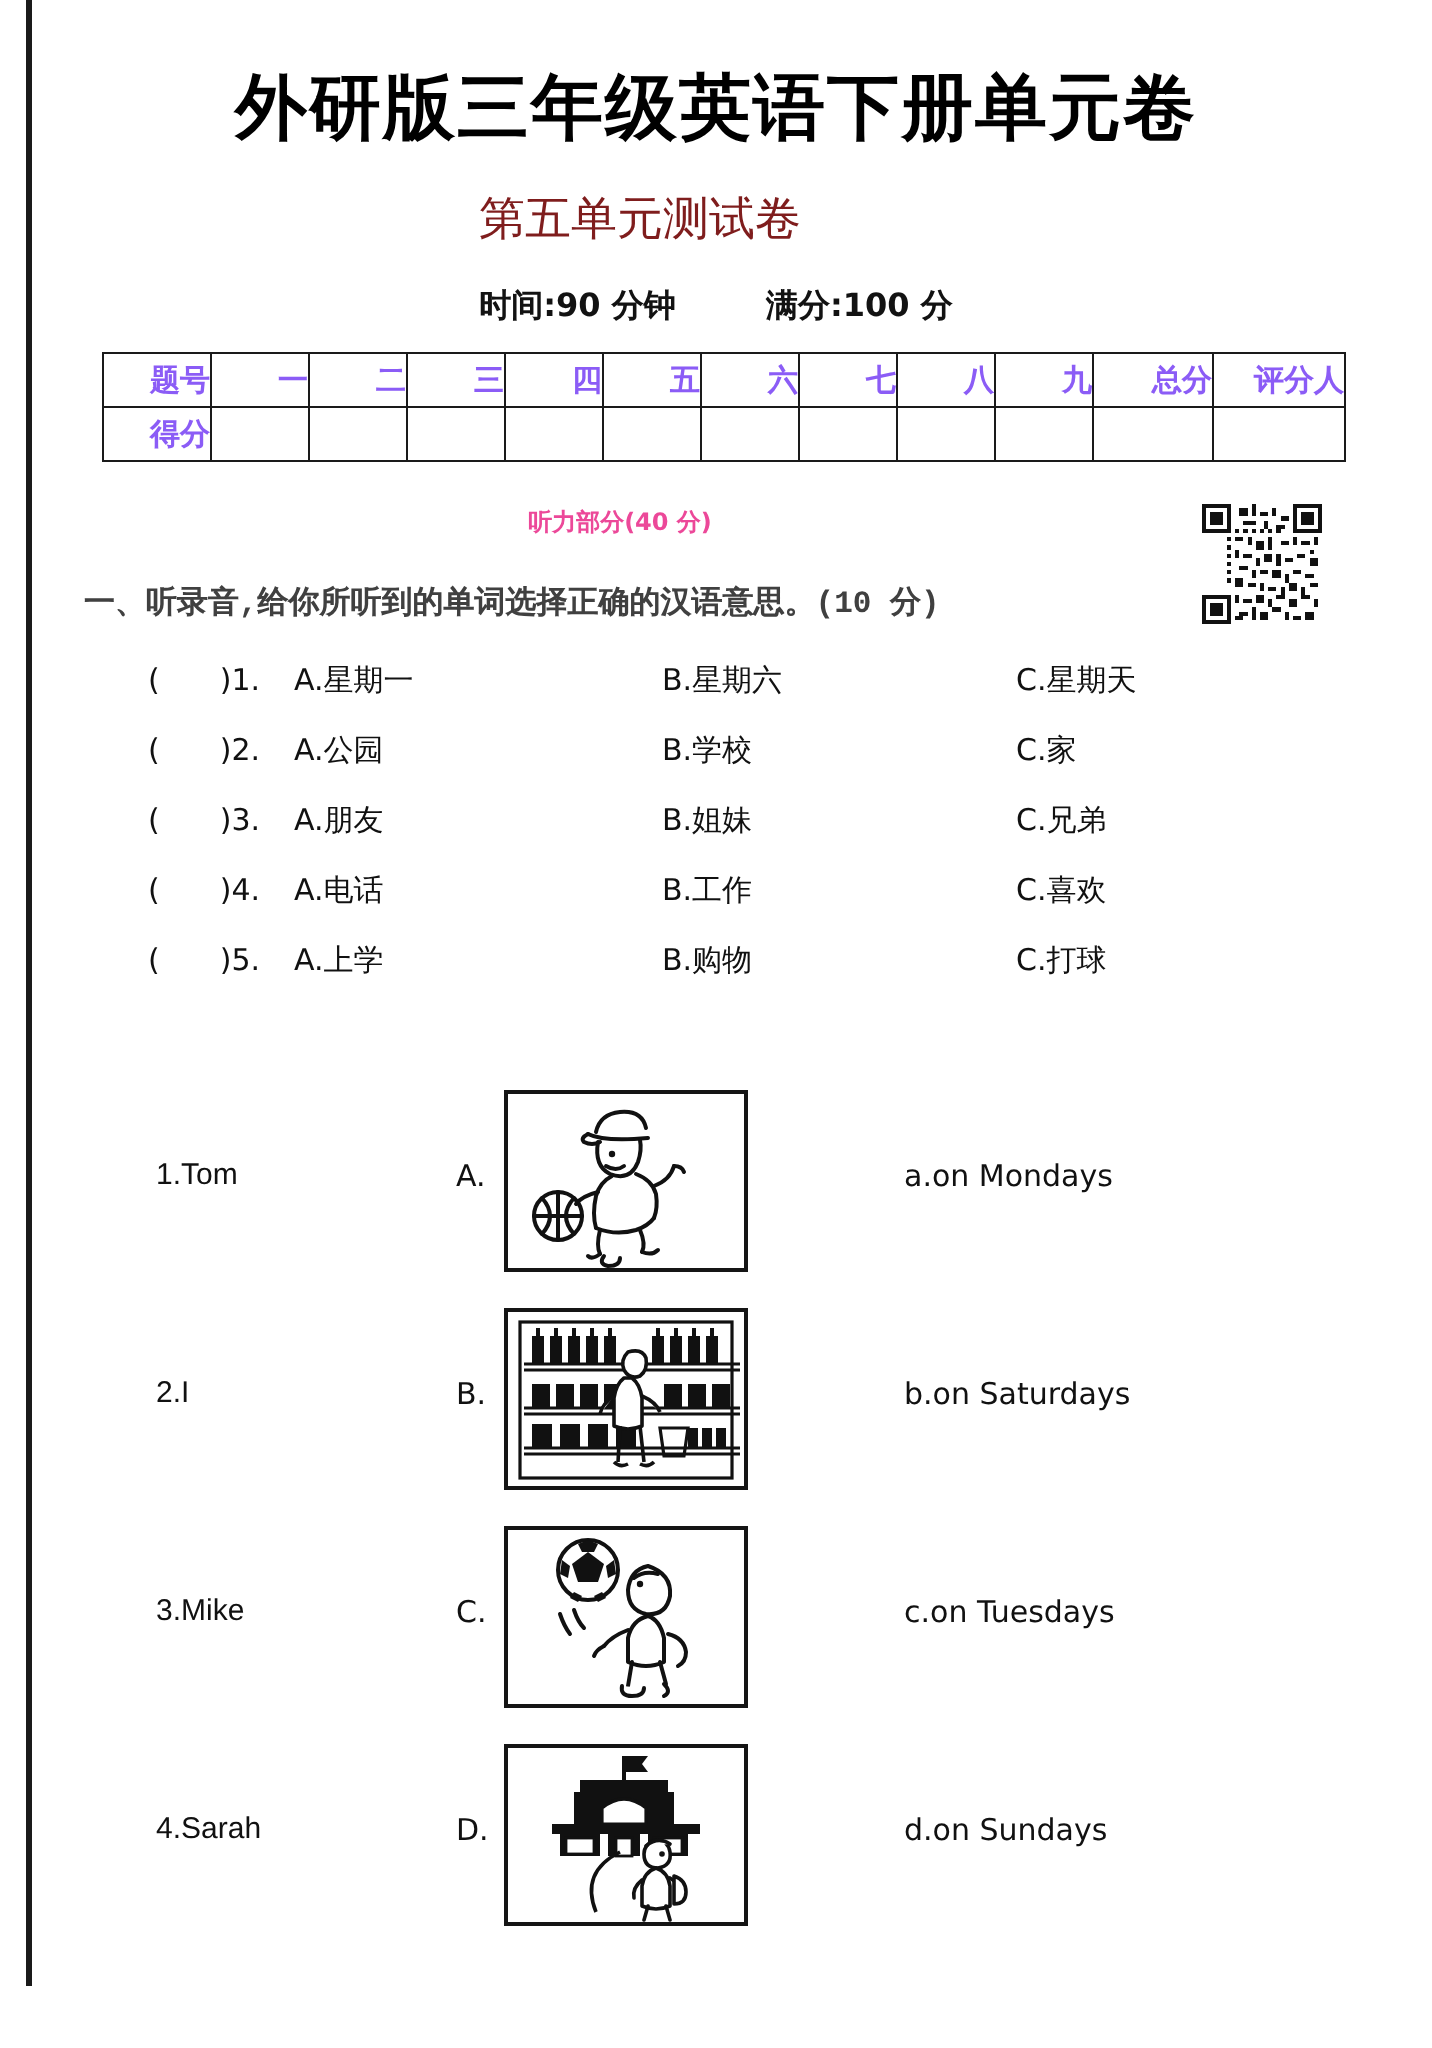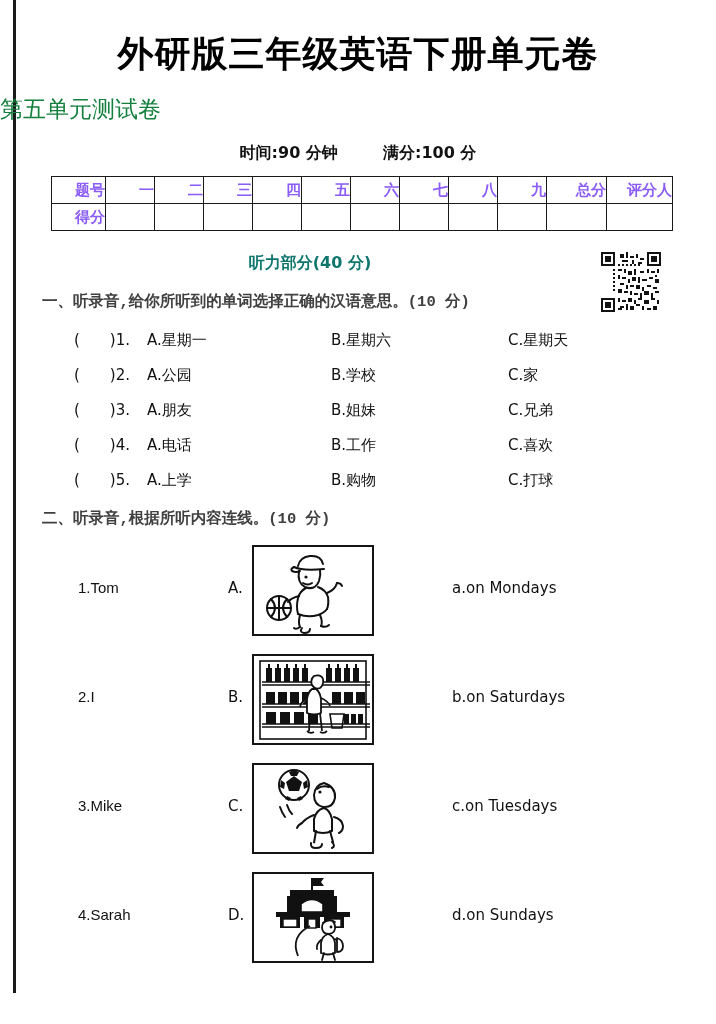--- a/index.html
+++ b/index.html
@@ -43,24 +43,24 @@
     font-family: "DejaVu Serif", "Liberation Serif", serif;
     font-weight: bold;
     font-size: 36px;
     letter-spacing: 1px;
     color: #000000;
   }
   .sub-title {
     position: absolute;
     left: 0; top: 94px;
     width: 640px;
-    text-align: left;
+    text-align: center;
     font-family: "DejaVu Serif", "Liberation Serif", serif;
     font-size: 23px;
-    color: #15803d;
+    color: #7f1d1d;
   }
   .meta-line {
     position: absolute;
     left: 0; top: 143px;
     width: 716px;
     text-align: center;
     font-family: "DejaVu Sans", sans-serif;
     font-weight: bold;
     font-size: 16px;
     color: #121212;
@@ -94,22 +94,22 @@
   .score-table col.c-rater { width: 66px; }
 
   
   .section-banner {
     position: absolute;
     left: 0; top: 253px;
     width: 620px;
     text-align: center;
     font-family: "DejaVu Sans", sans-serif;
     font-weight: bold;
-    font-size: 16px;
-    color: #0f766e;
+    font-size: 12px;
+    color: #ec4899;
   }
 
   
   .qr {
     position: absolute;
     left: 601px;
     top: 252px;
     width: 60px;
     height: 59px;
   }
@@ -389,21 +389,20 @@
       <span class="mc-opt-c">C.喜欢</span>
     </div>
     <div class="mc-row">
       <span class="mc-bracket"><span>(</span><span class="paren-gap"></span><span>)5.</span></span>
       <span class="mc-opt-a">A.上学</span>
       <span class="mc-opt-b">B.购物</span>
       <span class="mc-opt-c">C.打球</span>
     </div>
   </div>
 
-  <div class="q-heading" id="q2-heading">二、听录音,根据所听内容连线。(10 分)</div>
 
   <div class="match-list">
 
     <div class="match-row">
       <span class="match-name">1.Tom</span>
       <span class="match-letter">A.</span>
       <div class="pic-box">
         <svg viewBox="0 0 118 87">
           <g fill="none" stroke="#111111" stroke-width="2" stroke-linecap="round" stroke-linejoin="round">
 

